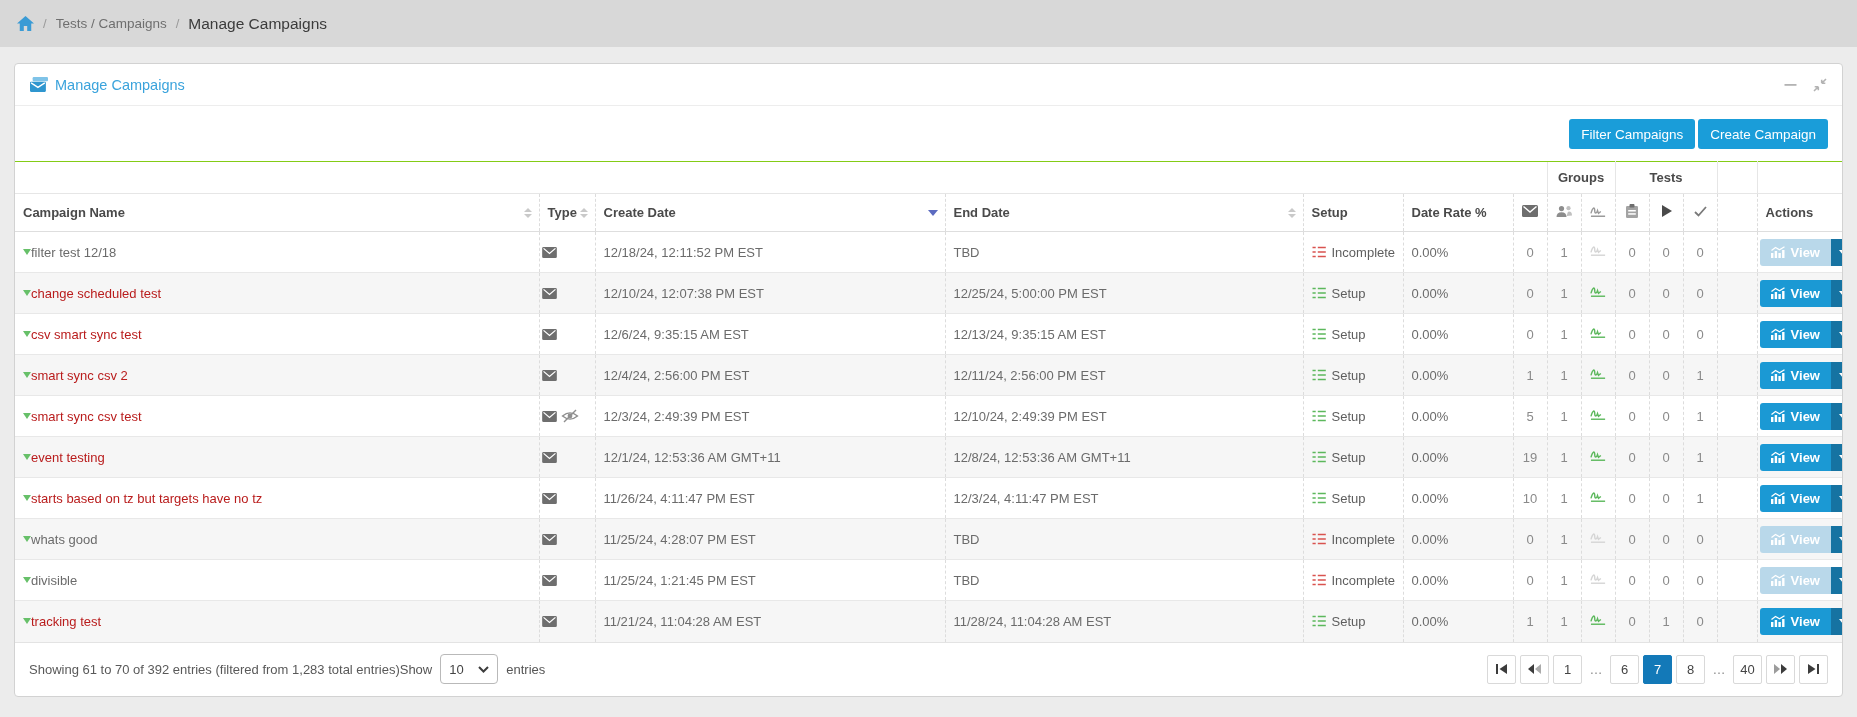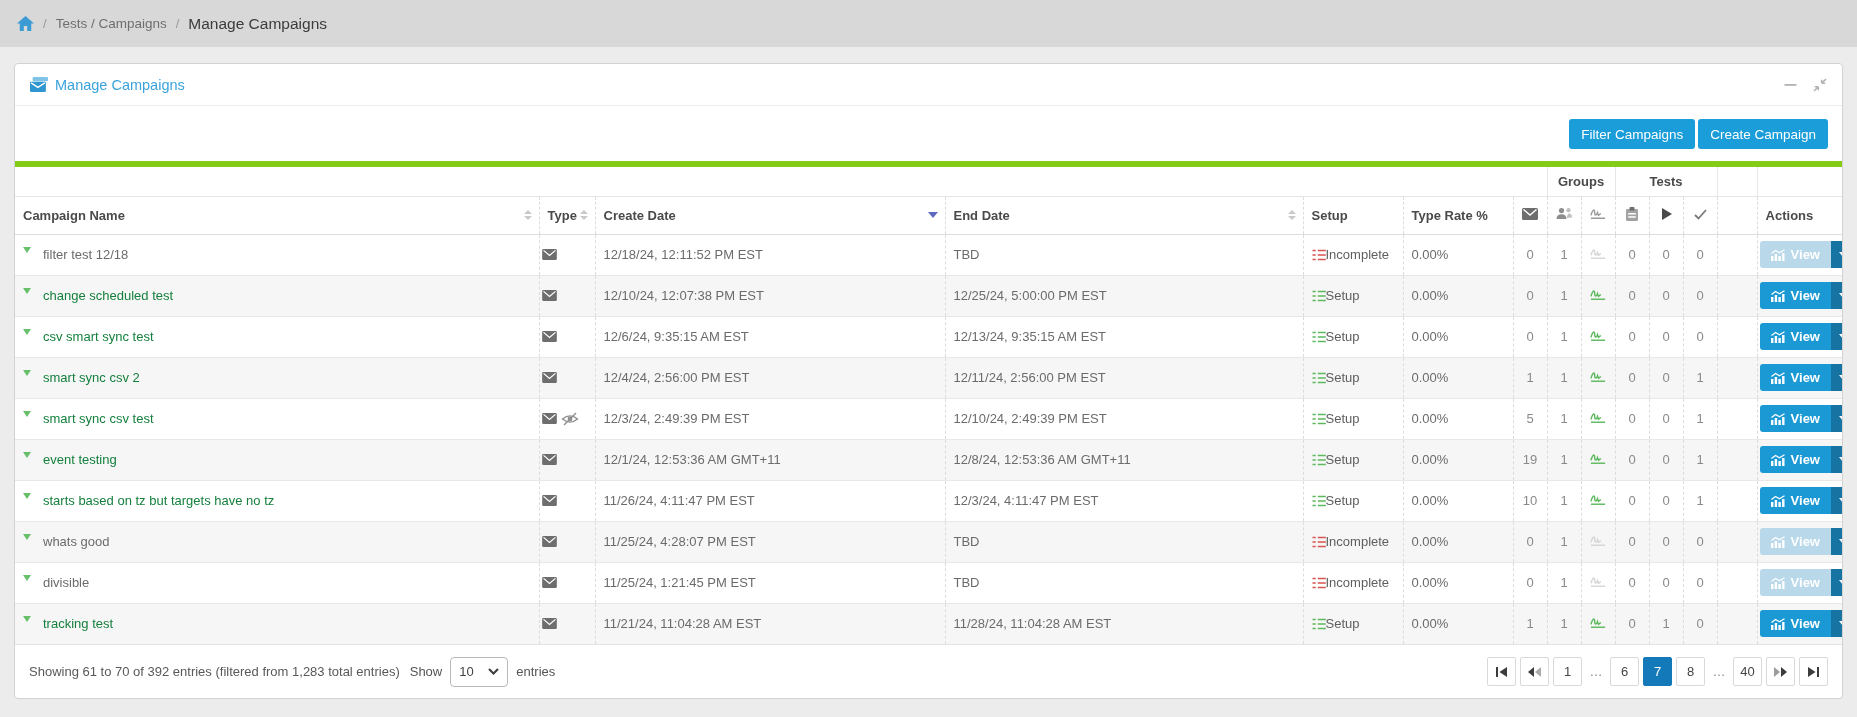--- a/index.html
+++ b/index.html
@@ -20,62 +20,62 @@
   .panel-controls { margin-left:auto; display:flex; align-items:center; gap:16px; }
   .panel-controls span { cursor:pointer; display:inline-flex; }
 
   .toolbar { display:flex; justify-content:flex-end; padding:13px 14px 12px; gap:3px;margin-left:8px; }
   .btn-flat { background:#1a9dd9; color:#fff; border:none; height:30px; padding:0 12px;
               font-size:13.5px; border-radius:3px; cursor:pointer; font-family:inherit; }
 
   
   table { width:100%; border-collapse:collapse; table-layout:fixed; }
   th, td { font-size:13px; vertical-align:middle; }
-  .grouprow td { height:32px; border-top:6px solid #84cc16; text-align:center;
+  .grouprow td { height:32px; border-top:1px solid #84cc16; text-align:center;
                  font-weight:bold; color:#4a4a4a; }
   .grouprow .boxed { border-left:1px solid #e6e6e6; border-right:1px solid #e6e6e6; }
   thead .colrow th { height:38px; text-align:left; color:#4a4a4a; font-weight:bold;
                      padding:0 8px; position:relative; border-top:1px solid #e6e6e6;
                      border-bottom:1px solid #dedede; }
   thead .colrow th.icon-h, tbody td.icon-c { text-align:center; padding:0 2px; }
   thead .colrow th + th, tbody td + td { border-left:1px dashed #dcdcdc; }
   tbody td { height:41px; border-top:1px solid #e8e8e8; padding:0 8px; color:#6b6b6b; }
   tbody tr.even { background:#f6f6f6; }
   tbody td.icon-c { color:#8a8a8a; }
 
   .sort { position:absolute; right:7px; top:50%; transform:translateY(-50%);
           display:flex; flex-direction:column; gap:2px; }
   .sort i { display:block; width:0; height:0; border-left:4px solid transparent; border-right:4px solid transparent; }
   .sort .up { border-bottom:4px solid #c9c9c9; }
   .sort .dn { border-top:4px solid #c9c9c9; }
   .sort-desc { position:absolute; right:7px; top:50%; transform:translateY(-50%);
                width:0; height:0; border-left:5px solid transparent; border-right:5px solid transparent;
                border-top:6px solid #5c6bc0; }
 
-  .name-cell { display:flex; gap:12px; }
+  .name-cell { display:flex; align-items:center; }
   .expand-caret { width:0; height:0; border-left:4.5px solid transparent; border-right:4.5px solid transparent;
                   border-top:6px solid #67c069; cursor:pointer; flex:none; }
-  .cname.link { color:#15803d; cursor:pointer; }
+  .cname.link { color:#b91c1c; cursor:pointer; }
   .cname.plain { color:#6b6b6b; }
 
-  .setup-wrap { display:flex; align-items:center; gap:0; color:#5e5e5e; }
+  .setup-wrap { display:flex; align-items:center; gap:6px; color:#5e5e5e; }
 
   .type-wrap { display:flex; align-items:center; gap:4px; justify-content:flex-start; }
 
   
   .view-btn { display:inline-flex; cursor:pointer; border-radius:3px; overflow:hidden; }
   .view-main { background:#1b99d4; color:#fff; font-weight:bold; font-size:13px;
                display:flex; align-items:center; gap:6px; padding:6px 11px; }
   .view-btn.off .view-main { background:#b9d8ea; }
   .view-caret { background:#1673a2; display:flex; align-items:center; padding:0 8px; }
   .view-caret i { width:0; height:0; border-left:4px solid transparent; border-right:4px solid transparent;
                   border-top:5px solid #fff; }
 
   
-  .tfoot { height:54px; display:flex; align-items:center; padding:0 14px; border-top:1px solid #e3e3e3; gap:10px; }
+  .tfoot { height:54px; display:flex; align-items:center; padding:0 14px; border-top:1px solid #e3e3e3; gap:0; }
   .summary { color:#595959; }
   .show-wrap { display:flex; align-items:center; gap:8px; }
   .fake-select { width:58px; height:30px; border:1px solid #b9b9b9; border-radius:4px; background:#fff;
                  display:inline-flex; align-items:center; justify-content:space-between; padding:0 8px; cursor:pointer; color:#444; }
   .pager { margin-left:auto; display:flex; align-items:center; }
   .pg { min-width:29px; height:29px; background:#fff; border:1px solid #d9d9d9; border-radius:2px;
         display:inline-flex; align-items:center; justify-content:center; margin-left:4px;
         font-size:13px; color:#444; cursor:pointer; }
   .pg.active { background:#1379b8; border-color:#1379b8; color:#fff; }
   .pg-ellipsis { border:none; background:transparent; color:#8a8a8a; min-width:20px; cursor:default; }
@@ -174,21 +174,21 @@
             <span class="sort-desc"></span>
           </th>
           <th>
             <span>End Date</span>
             <span class="sort">
                 <i class="up"></i>
                 <i class="dn"></i>
               </span>
           </th>
           <th><span>Setup</span></th>
-          <th><span>Type Rate %</span></th>
+          <th><span>Date Rate %</span></th>
           <th class="icon-h">
             <svg width="16" height="12" viewBox="0 0 16 12">
                 <rect width="16" height="12" rx="1.5" fill="#6e6e6e"></rect>
                 <path d="M1.5 1.5 L8 7 L14.5 1.5" stroke="#fff" stroke-width="1.4" fill="none"></path>
               </svg>
           </th>
           <th class="icon-h">
             <svg width="18" height="13" viewBox="0 0 18 13">
                 <circle cx="6.5" cy="3.6" r="2.6" fill="#8d8d8d"></circle>
                 <path d="M1.5 12 Q1.5 7.2 6.5 7.2 Q11.5 7.2 11.5 12 Z" fill="#8d8d8d"></path>

